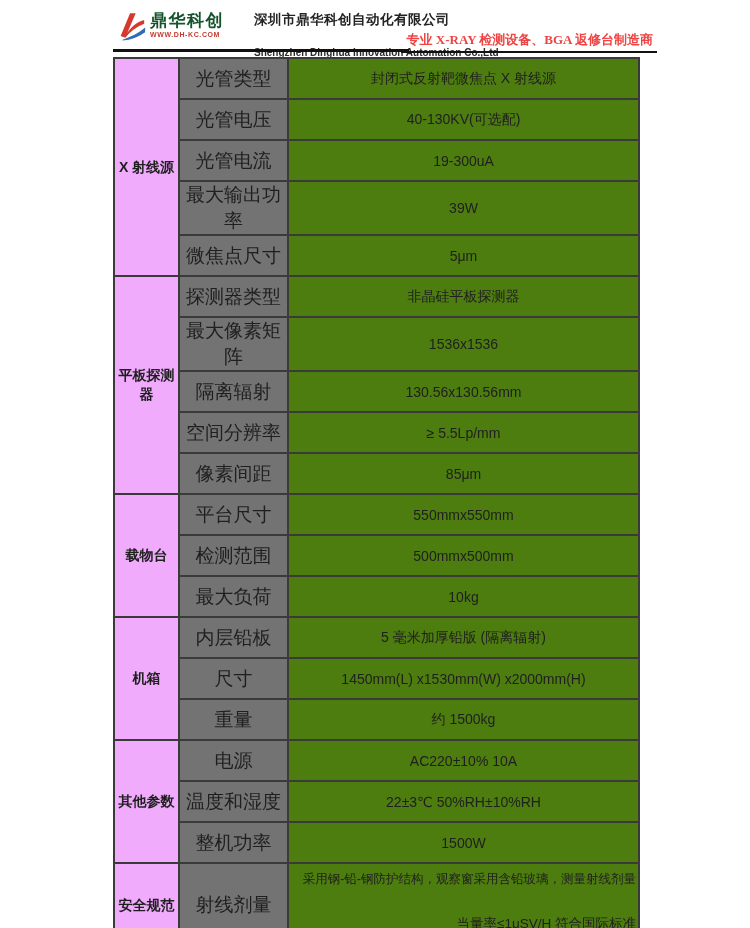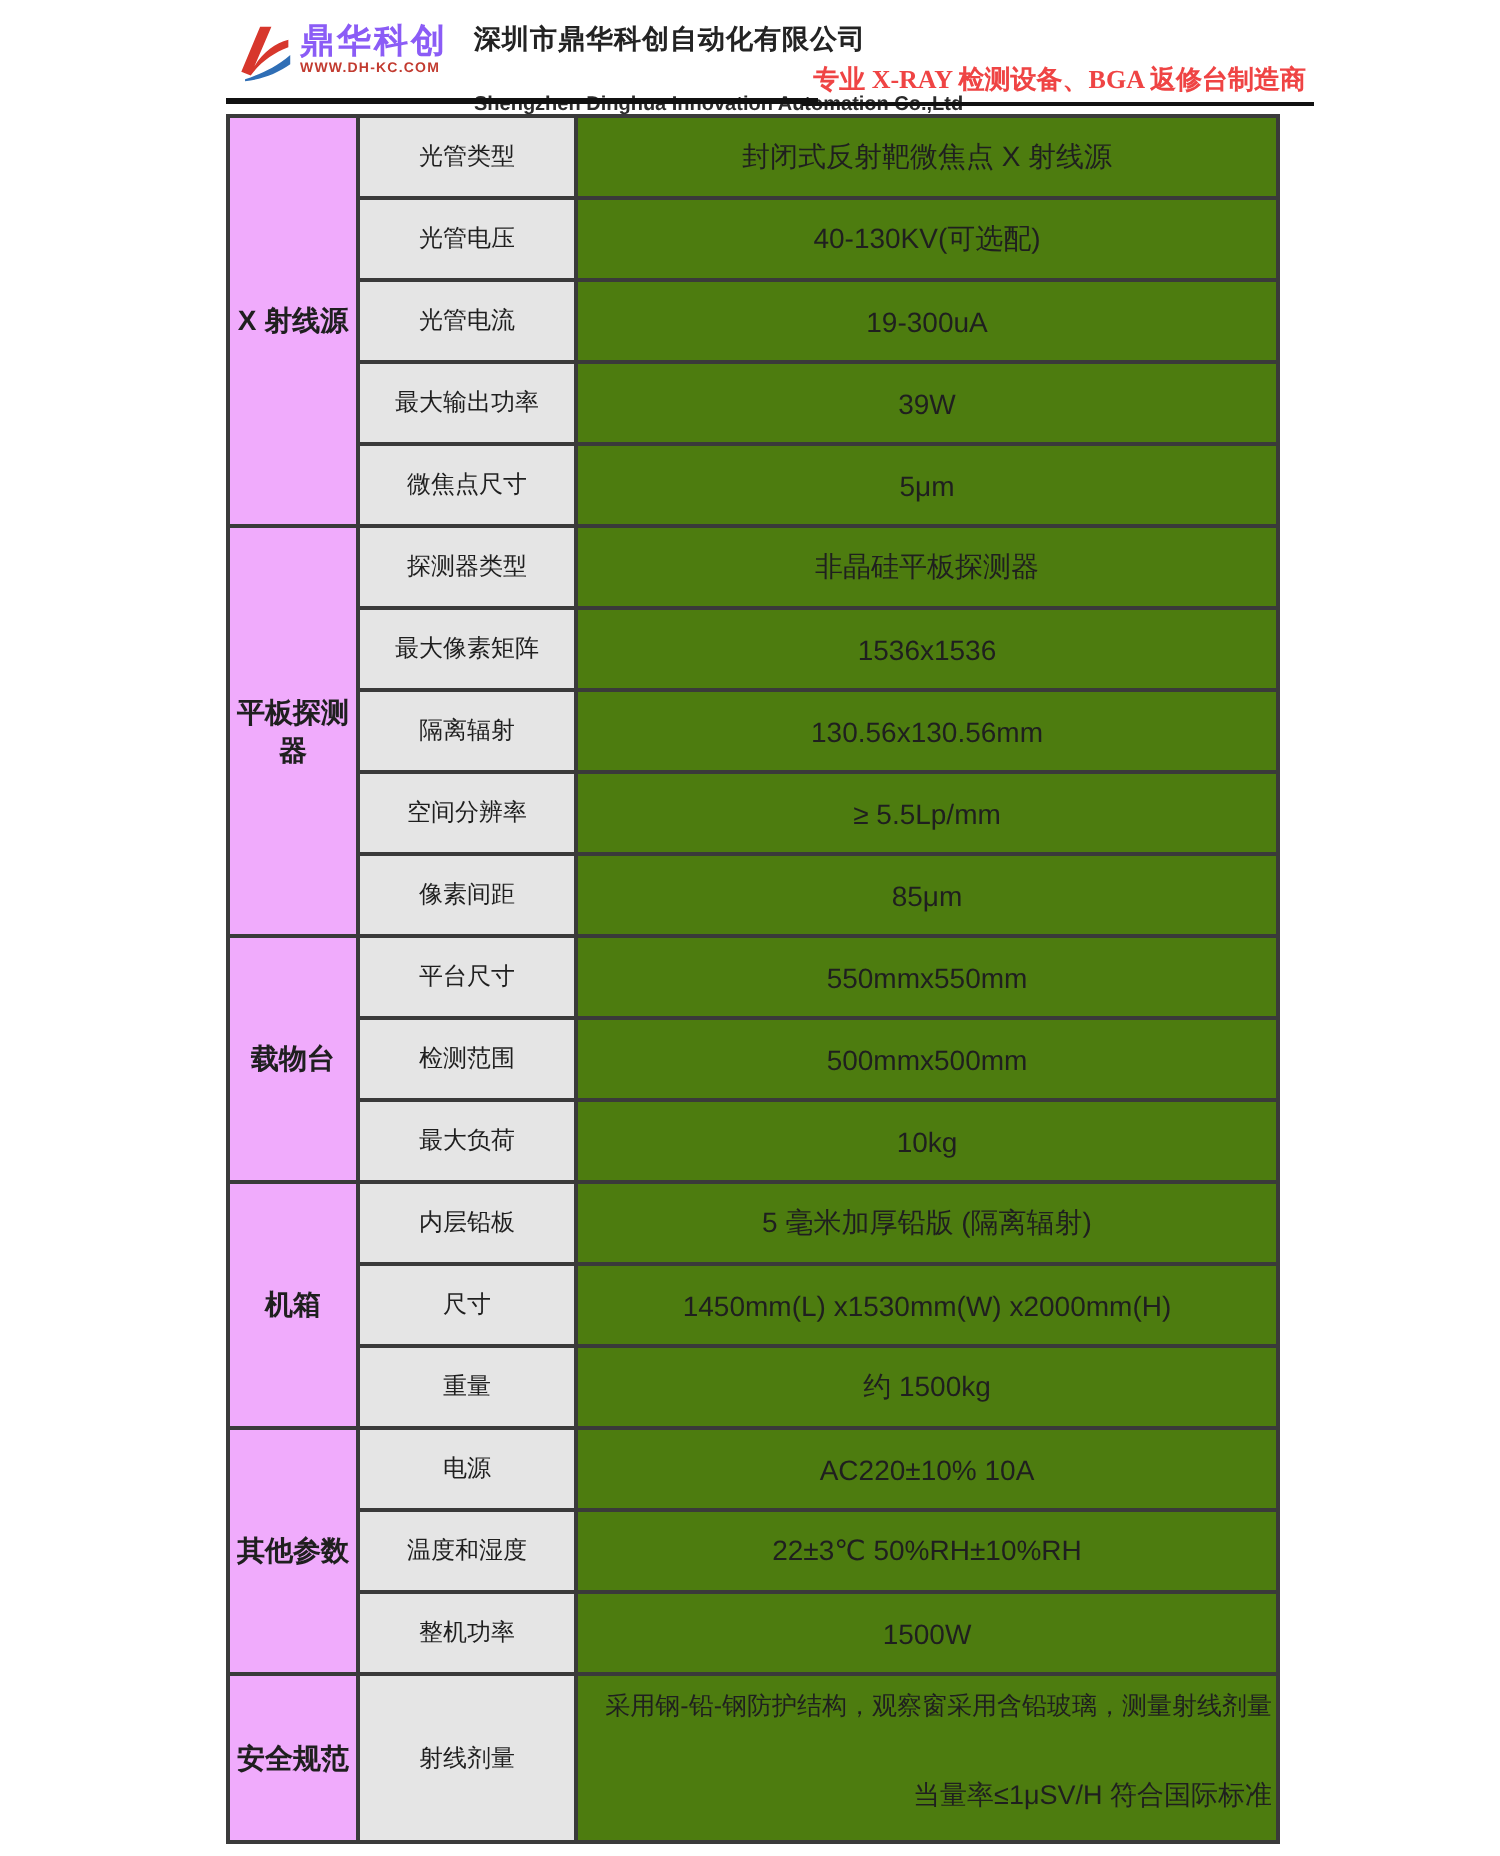--- a/index.html
+++ b/index.html
@@ -7,23 +7,23 @@
     position:relative; width:750px; height:928px; background:#ffffff;
     font-family:"Liberation Sans","DejaVu Sans",sans-serif; color:#1f1f1f;
     overflow:hidden;
   }
 
   
   .header { position:absolute; left:0; top:0; width:750px; height:56px; }
   .logo { position:absolute; left:115px; top:11px; display:flex; align-items:flex-start; }
   .logo-mark { width:32px; height:31px; margin-right:3px; }
   .logo-text { display:flex; flex-direction:column; }
-  .brand { font-size:17px; font-weight:bold; letter-spacing:1.5px; color:#8b5cf6; line-height:19px; }
+  .brand { font-size:17px; font-weight:bold; letter-spacing:1.5px; color:#14532d; line-height:19px; }
   .site  { font-size:7px; font-weight:bold; color:#c23b30; letter-spacing:0.6px; line-height:8px; margin-top:1px; }
-  .company { position:absolute; left:237px; top:12px; }
+  .company { position:absolute; left:254px; top:12px; }
   .company-cn { font-size:13.5px; font-weight:bold; letter-spacing:0.5px; color:#232323; line-height:16px; }
   .company-en { font-size:10px; font-weight:bold; color:#2b2b2b; line-height:12px; margin-top:19px; }
   .tagline {
     position:absolute; right:93px; top:31px;
     font-family:"Liberation Serif","DejaVu Serif",serif;
     font-size:13px; font-weight:bold; color:#ef4444;
     border-bottom:2px solid #111; padding:0 4px 2px 6px;
   }
   .header-rule { position:absolute; left:113px; top:49px; width:296px; height:3px; background:#111; }
 
@@ -32,21 +32,21 @@
     position:absolute; left:113px; top:57px;
     width:525px; border-collapse:collapse; table-layout:fixed;
   }
   table.spec td {
     border:2px solid #3a3a3a; text-align:center; vertical-align:middle;
     padding:0 2px; overflow:hidden;
   }
   table.spec tr { height:41px; }
   table.spec tr.tall { height:84px; }
   td.cat   { background:#f0abfc; font-weight:bold; font-size:14px; line-height:19px; }
-  td.param { background:#e5e5e5; font-size:12px; }
+  td.param { background:#737373; font-size:19px; }
   td.value { background:#4d7c0f; font-size:14px; }
   .value-multi {
     display:flex; flex-direction:column; justify-content:space-between;
     height:74px; padding:3px 0 9px 0; box-sizing:border-box;align-items:flex-end;
   }
   .vline1 { font-size:12.5px; white-space:nowrap; }
   .vline2 { font-size:13.5px; }
 </style>
 </head>
 <body>

